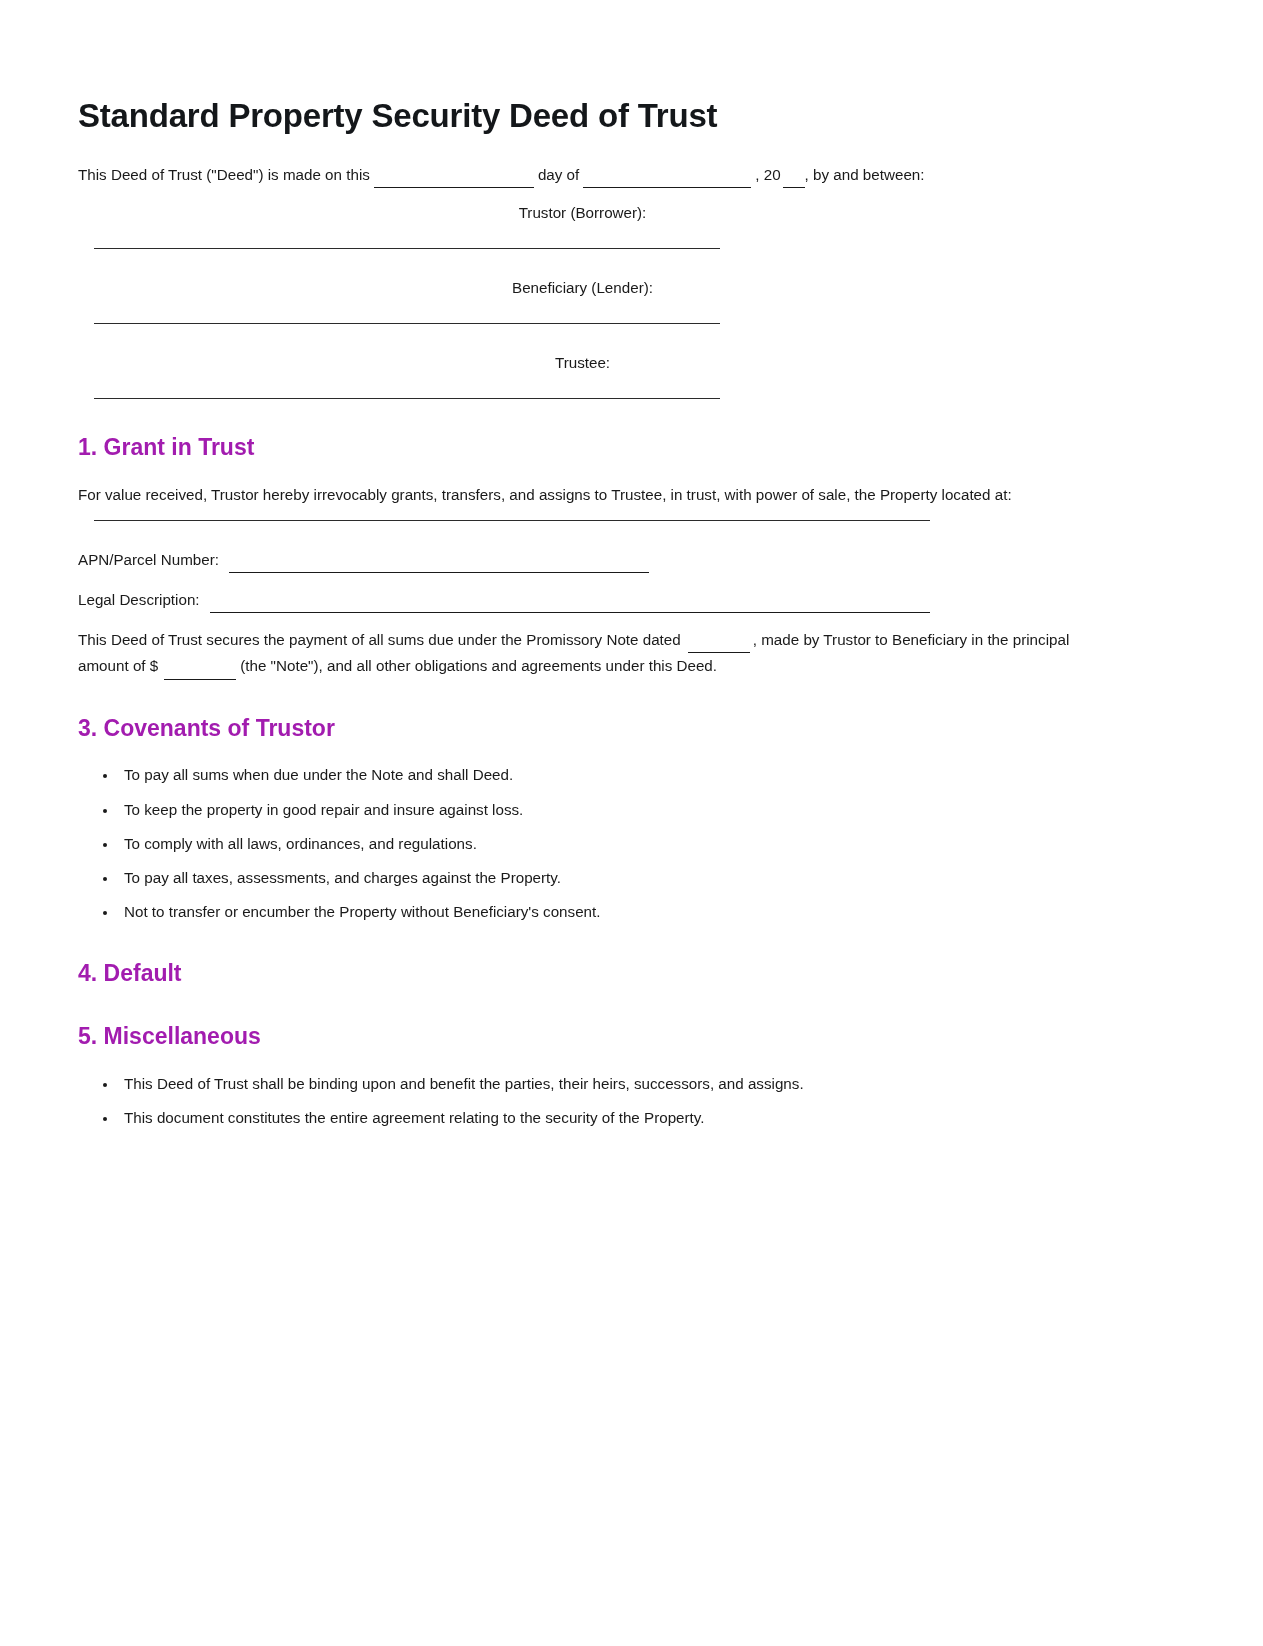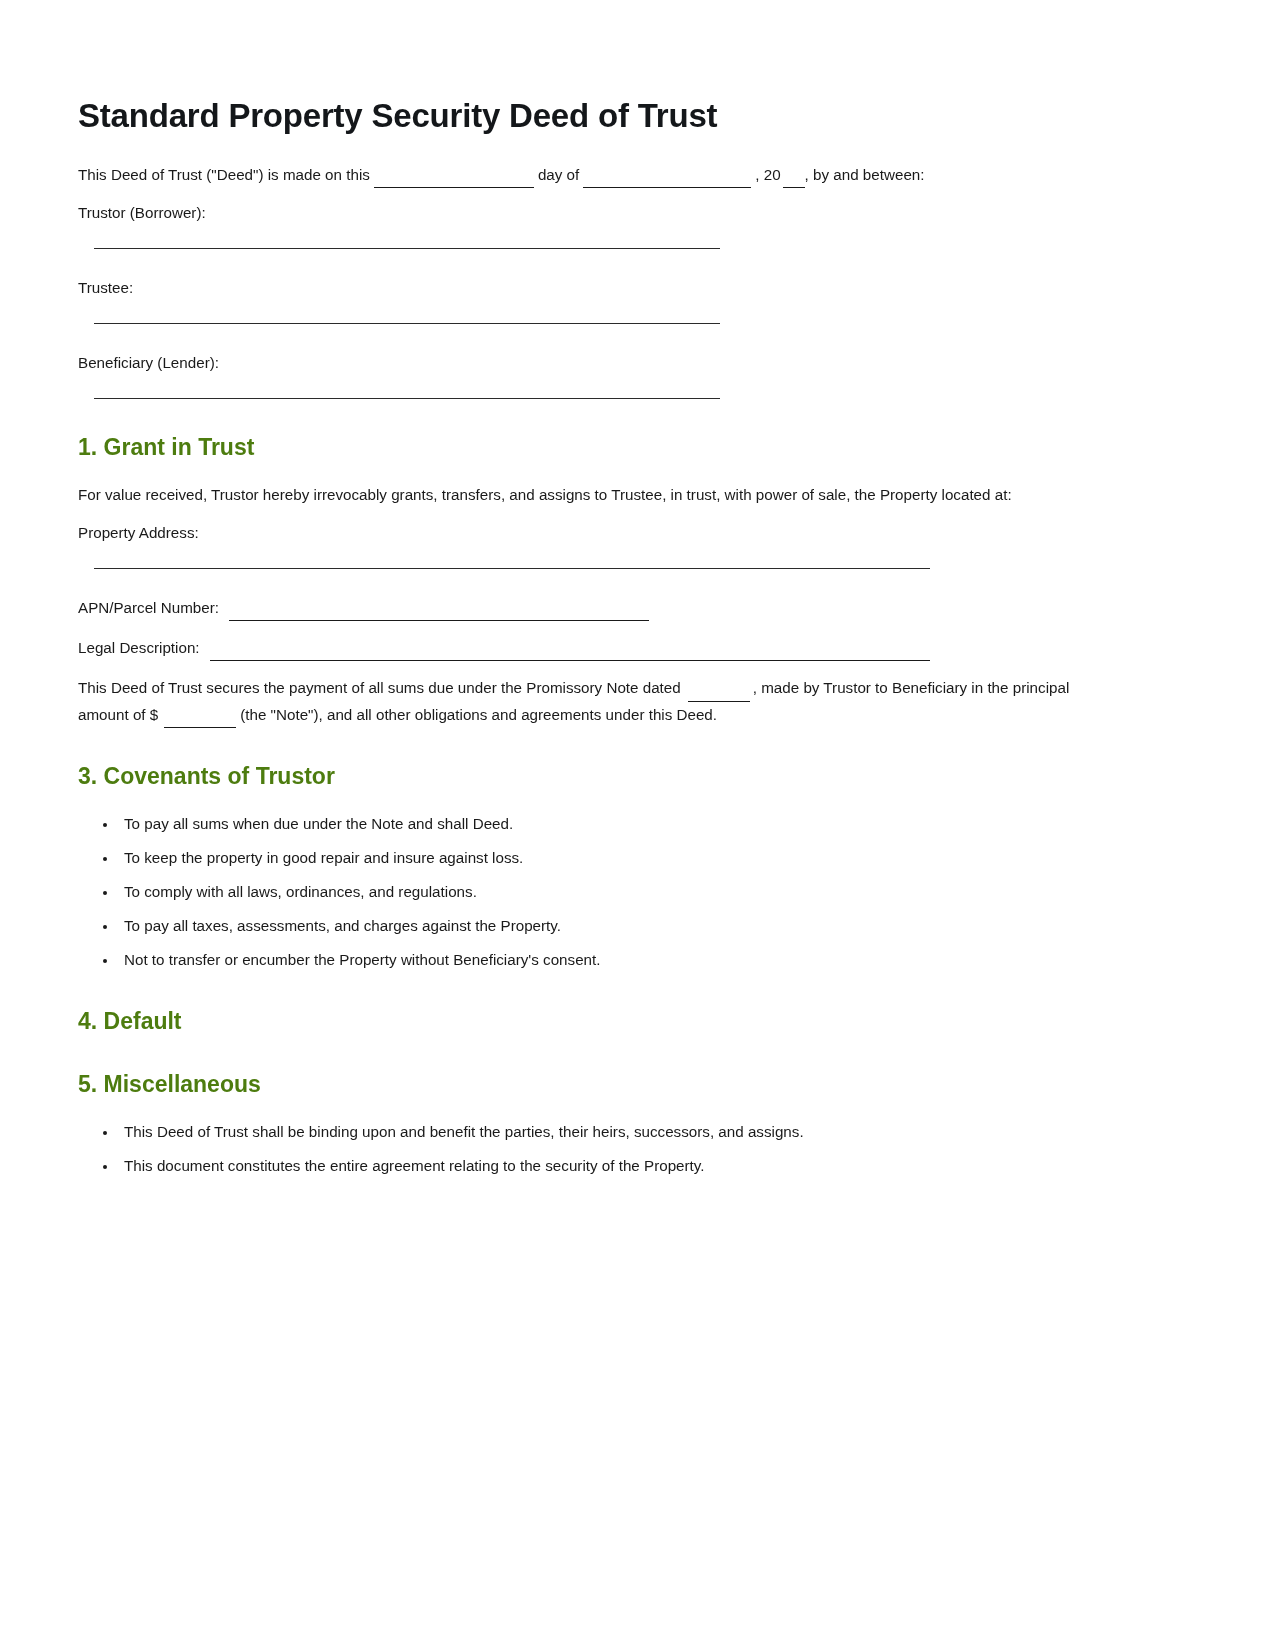--- a/index.html
+++ b/index.html
@@ -25,21 +25,21 @@
     font-size: 33px;
     font-weight: bold;
     letter-spacing: -0.2px;
     color: #14171a;
     margin: 0 0 26px 0;
     line-height: 1.2;
   }
   .section-heading {
     font-size: 23px;
     font-weight: bold;
-    color: #4d7c0f;
+    color: #a21caf;
     margin: 34px 0 20px 0;
     line-height: 1.25;
   }
   p.body-text {
     font-size: 15.2px;
     line-height: 1.72;
     margin: 0 0 12px 0;
     color: #1a1a1a;
   }
   .intro-line {
@@ -55,20 +55,21 @@
   .blank-day { width: 160px; }
   .blank-month { width: 168px; }
   .blank-yy { width: 22px; margin-left: 2px; margin-right: 0; }
   .blank-note-date { width: 62px; margin: 0 3px 0 7px; }
   .blank-amount { width: 72px; margin: 0 4px 0 6px; }
   .blank-legal { width: 720px; margin-left: 10px; }
   .blank-apn { width: 420px; margin-left: 10px; }
 
   .party-block {
     margin: 0 0 16px 0;
+    text-align: center;
   }
   .party-label {
     font-size: 15.2px;
     line-height: 1.72;
     margin: 0 0 22px 0;
   }
   .rule {
     border: 0;
     border-top: 1.3px solid #2b2b2b;
     margin: 0 0 26px 16px;
@@ -110,35 +111,34 @@
   <p class="body-text intro-line">
     <span>This Deed of Trust ("Deed") is made on this</span><span class="blank blank-day"></span><span>day of</span><span class="blank blank-month"></span><span>, 20</span><span class="blank blank-yy"></span><span>, by and between:</span>
   </p>
 
   <div class="party-block">
     <div class="party-label">Trustor (Borrower):</div>
     <hr class="rule rule-party">
   </div>
 
   <div class="party-block">
-    <div class="party-label">Trustee:</div>
+    <div class="party-label">Beneficiary (Lender):</div>
     <hr class="rule rule-party">
   </div>
 
   <div class="party-block">
-    <div class="party-label">Beneficiary (Lender):</div>
+    <div class="party-label">Trustee:</div>
     <hr class="rule rule-party">
   </div>
 
   <div class="section">
     <h2 class="section-heading">1. Grant in Trust</h2>
     <p class="body-text">For value received, Trustor hereby irrevocably grants, transfers, and assigns to Trustee, in trust, with power of sale, the Property located at:</p>
 
     <div class="party-block">
-      <div class="party-label">Property Address:</div>
       <hr class="rule rule-address">
     </div>
 
     <div class="field-row">
       <span>APN/Parcel Number:</span><span class="blank blank-apn"></span>
     </div>
 
     <div class="field-row">
       <span>Legal Description:</span><span class="blank blank-legal"></span>
     </div>

